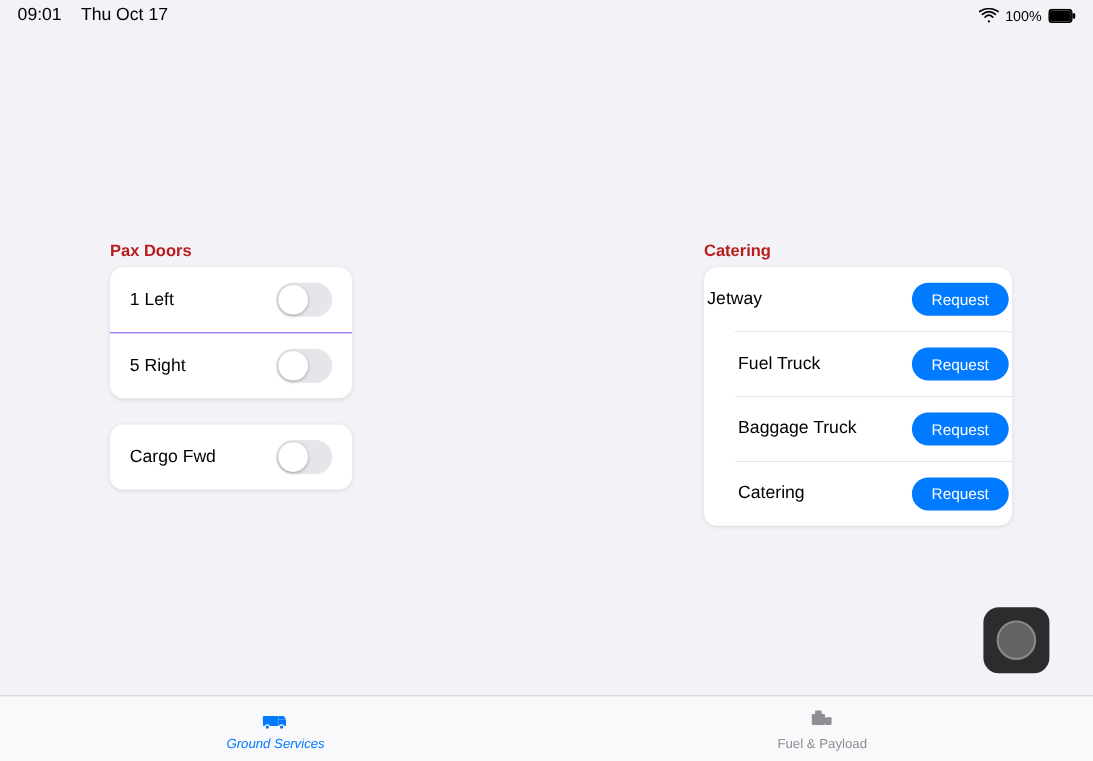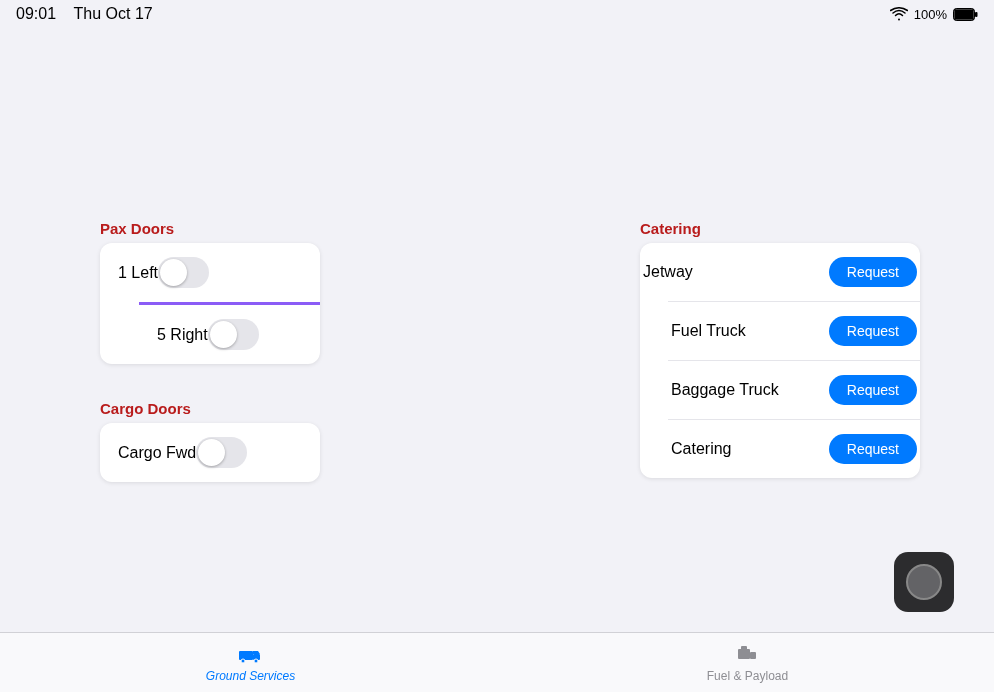--- a/index.html
+++ b/index.html
@@ -69,29 +69,28 @@
       background: #fff;
       border-radius: 12px;
       box-shadow: 0 1px 4px rgba(0,0,0,0.1);
       overflow: hidden;
       min-width: 220px;
     }
 
     .card-row {
       display: flex;
       align-items: center;
-      justify-content: flex-start;
+      justify-content: space-between;
       padding: 14px 18px;
       font-size: 16px;
       color: #000;
     }
 
     .card-row + .card-row {
-      border-top: 3px solid #8b5cf6;
-      margin-left: 39px;
+      border-top: 1px solid #8b5cf6;
     }
 
     
     .toggle {
       width: 51px;
       height: 31px;
       background: #e5e5ea;
       border-radius: 16px;
       position: relative;
       cursor: pointer;
@@ -257,21 +256,20 @@
         <div class="card-row">
           <span>5 Right</span>
           <div class="toggle">
             <div class="toggle-knob"></div>
           </div>
         </div>
       </div>
     </div>
 
     <div>
-      <div class="section-title">Cargo Doors</div>
       <div class="card">
         <div class="card-row">
           <span>Cargo Fwd</span>
           <div class="toggle">
             <div class="toggle-knob"></div>
           </div>
         </div>
       </div>
     </div>
 

